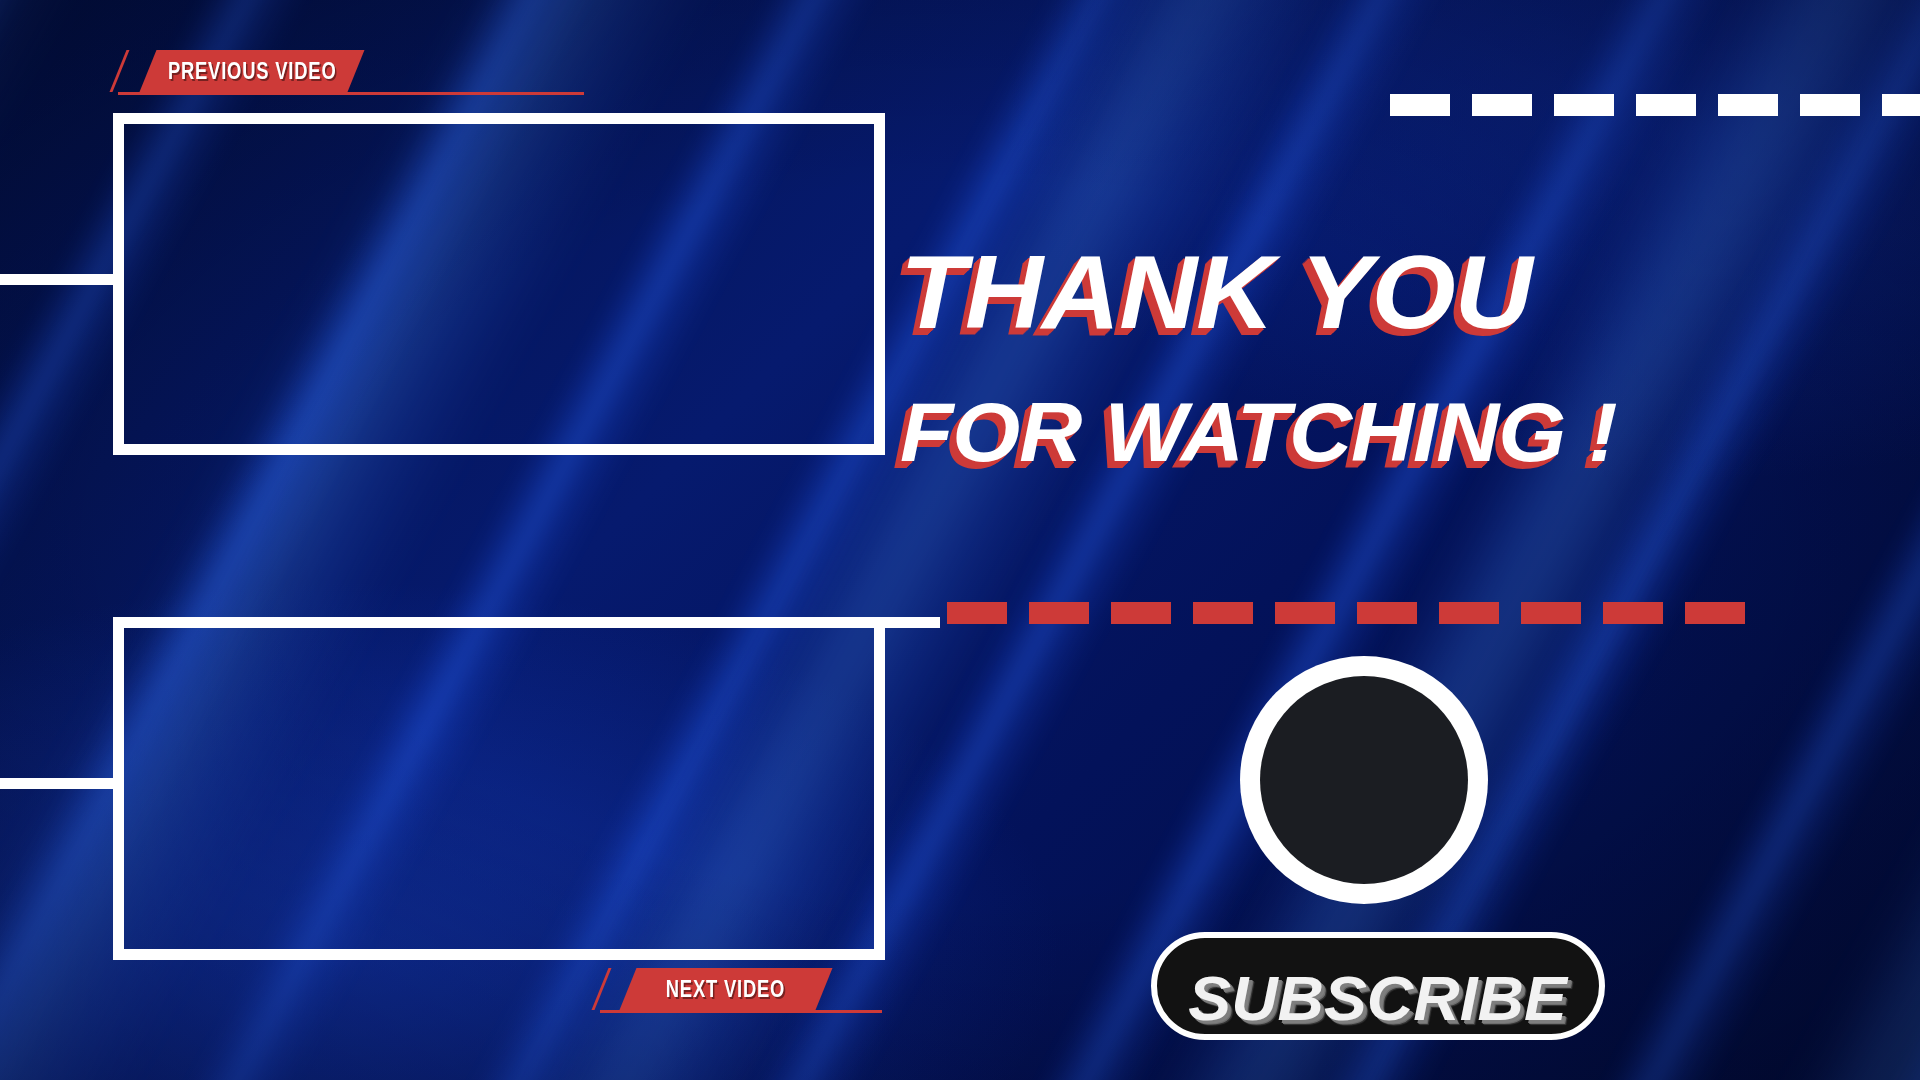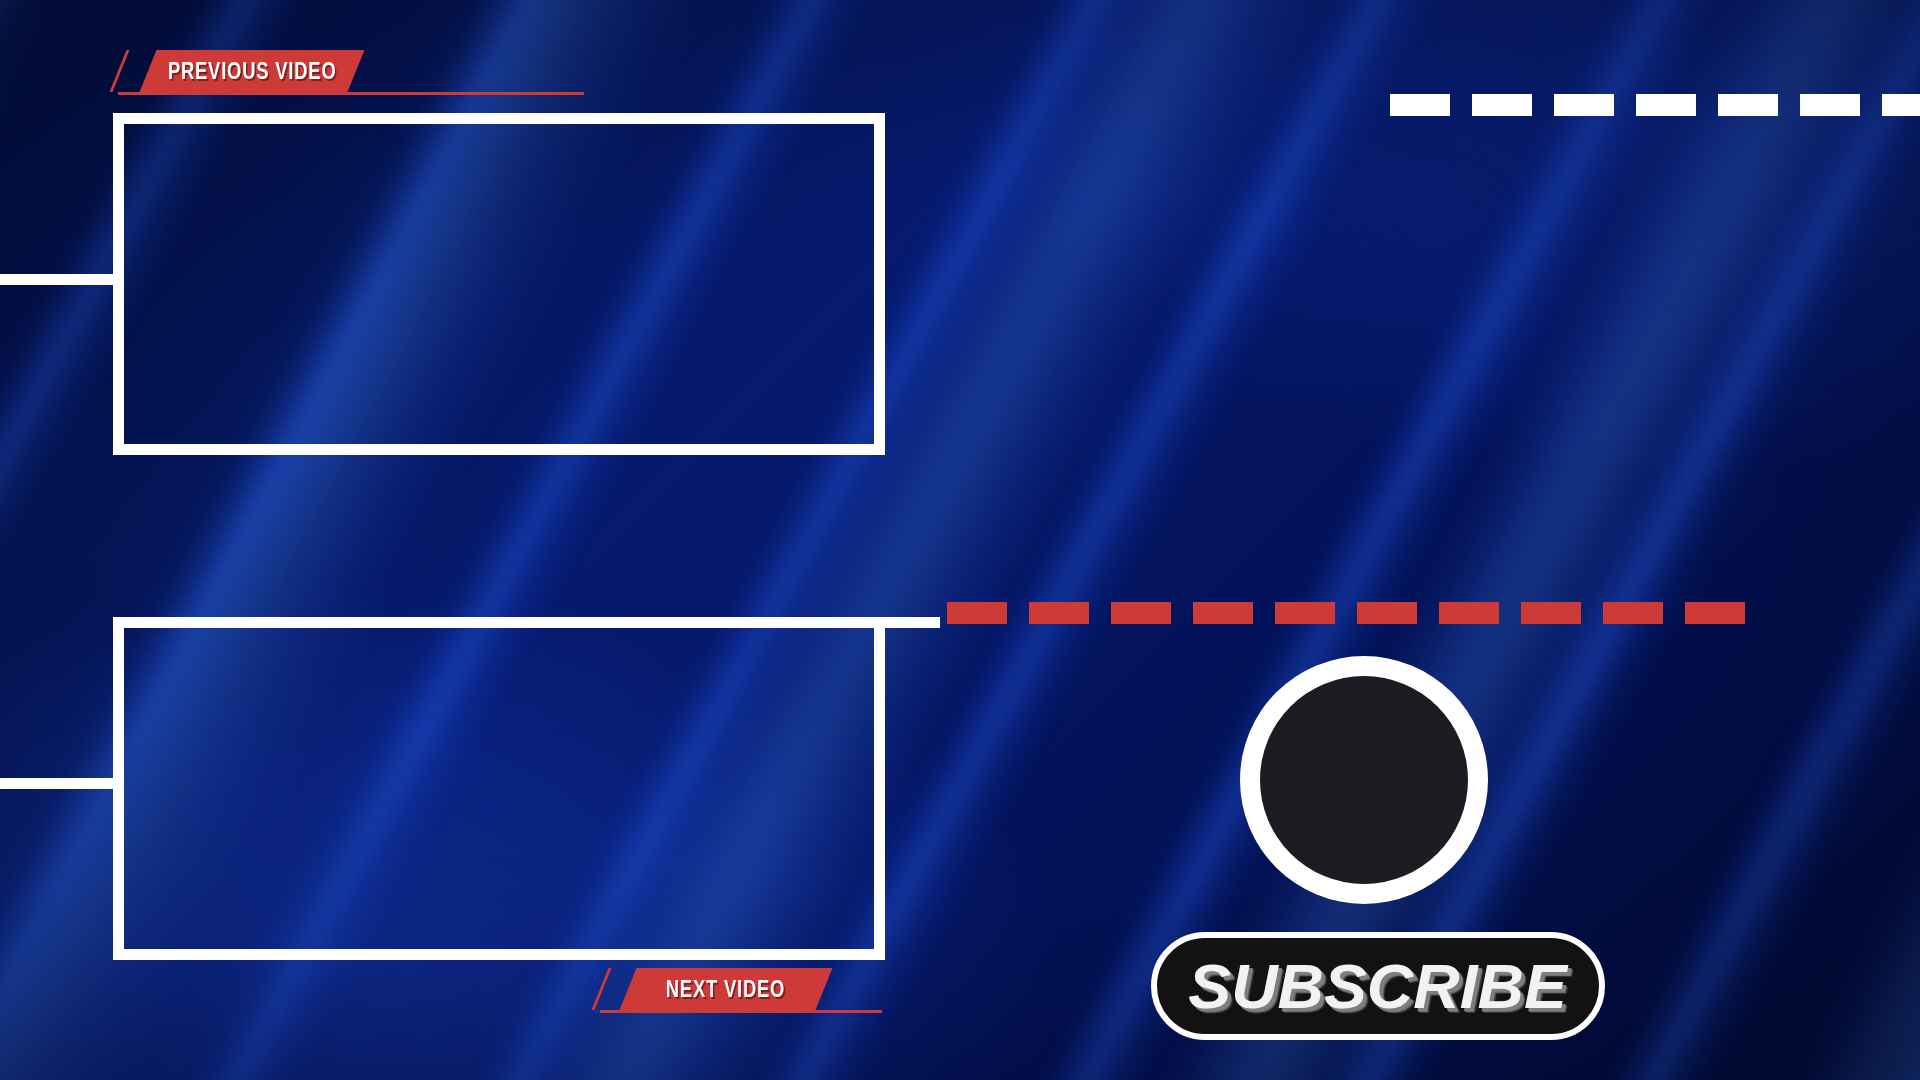--- a/index.html
+++ b/index.html
@@ -208,21 +208,21 @@
     position: absolute;
     left: 1151px;
     top: 932px;
     width: 454px;
     height: 108px;
     box-sizing: border-box;
     border: 6px solid #ffffff;
     border-radius: 54px;
     background: #121212;
     display: flex;
-    align-items: center;
+    align-items: flex-end;
     justify-content: center;
     cursor: pointer;
   }
   .subscribe-label {
     color: #f2f2f2;
     font-family: "Liberation Sans", sans-serif;
     font-weight: bold;
     font-style: italic;
     font-size: 63px;
     letter-spacing: 0px;
@@ -279,20 +279,24 @@
       <div class="dash dash-red"></div>
       <div class="dash dash-red"></div>
       <div class="dash dash-red"></div>
       <div class="dash dash-red"></div>
       <div class="dash dash-red"></div>
       <div class="dash dash-red"></div>
       <div class="dash dash-red"></div>
       <div class="dash dash-red"></div>
     </div>
 
+  <div class="headline">
+    <div class="hl-line hl-1">THANK YOU</div>
+    <div class="hl-line hl-2">FOR WATCHING !</div>
+  </div>
 
   <div class="avatar-ring">
     <div class="avatar-inner"></div>
   </div>
 
   <div class="subscribe-btn">
     <span class="subscribe-label">SUBSCRIBE</span>
   </div>
 
 </div>

